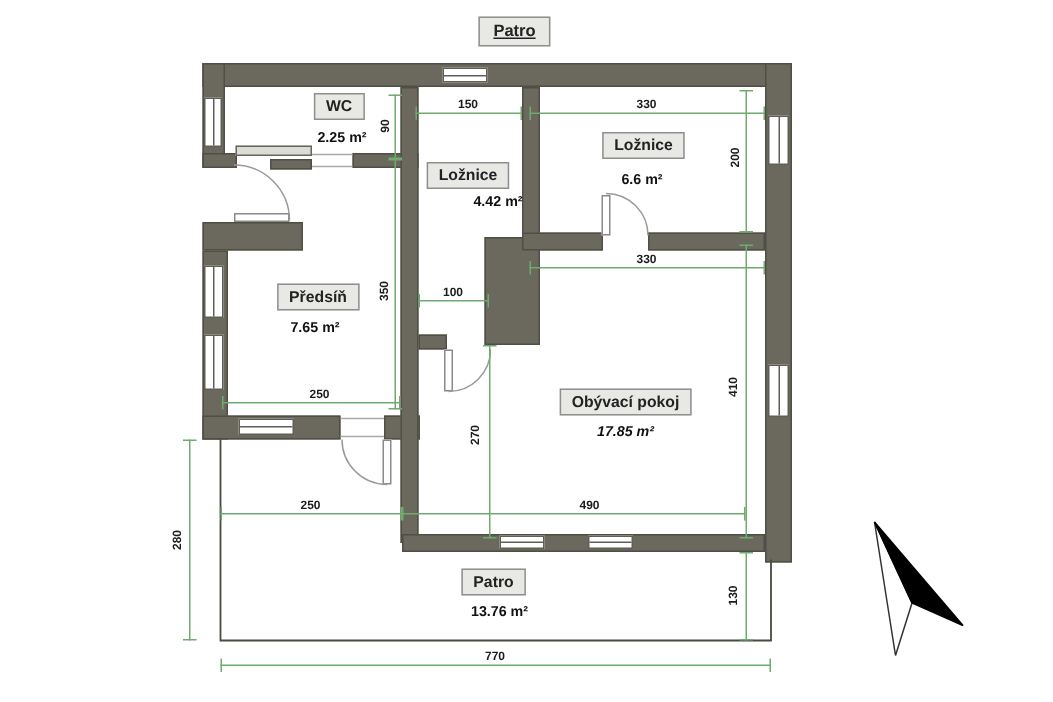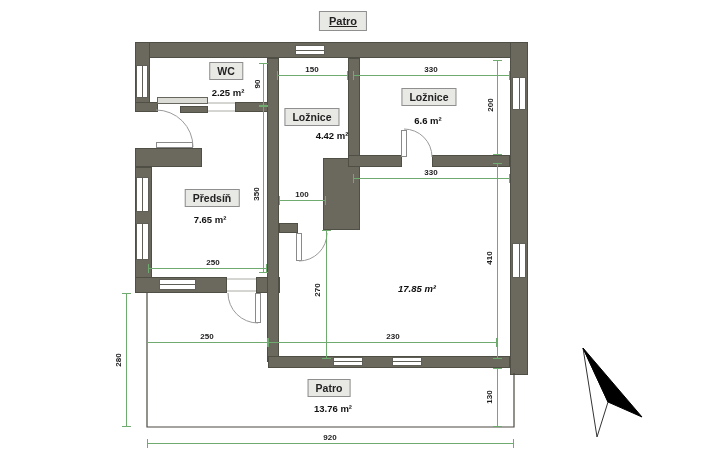--- a/index.html
+++ b/index.html
@@ -99,22 +99,22 @@
   <div class="dimv" style="left:326px;top:230px;height:129px;"></div>
   <div class="dimv" style="left:126px;top:293px;height:134px;"></div>
   <div class="dimv" style="left:497px;top:368px;height:59px;"></div>
 
   <div class="dimlabel" style="left:312px;top:74px;">150</div>
   <div class="dimlabel" style="left:431px;top:74px;">330</div>
   <div class="dimlabel" style="left:302px;top:199px;">100</div>
   <div class="dimlabel" style="left:431px;top:177px;">330</div>
   <div class="dimlabel" style="left:213px;top:267px;">250</div>
   <div class="dimlabel" style="left:207px;top:341px;">250</div>
-  <div class="dimlabel" style="left:393px;top:341px;">230</div>
-  <div class="dimlabel" style="left:330px;top:442px;">920</div>
+  <div class="dimlabel" style="left:393px;top:341px;">490</div>
+  <div class="dimlabel" style="left:330px;top:442px;">770</div>
   <div class="dimlabel rot" style="left:257px;top:84px;">90</div>
   <div class="dimlabel rot" style="left:256px;top:194px;">350</div>
   <div class="dimlabel rot" style="left:490px;top:105px;">200</div>
   <div class="dimlabel rot" style="left:489px;top:258px;">410</div>
   <div class="dimlabel rot" style="left:317px;top:290px;">270</div>
   <div class="dimlabel rot" style="left:118px;top:360px;">280</div>
   <div class="dimlabel rot" style="left:489px;top:397px;">130</div>
 
   <div class="roombox patro" style="left:343px;top:21px;">Patro</div>
 
@@ -123,18 +123,19 @@
 
   <div class="roombox" style="left:312px;top:117px;">Ložnice</div>
   <div class="area" style="left:332px;top:135px;">4.42 m²</div>
 
   <div class="roombox" style="left:429px;top:97px;">Ložnice</div>
   <div class="area" style="left:428px;top:120px;">6.6 m²</div>
 
   <div class="roombox" style="left:212px;top:198px;">Předsíň</div>
   <div class="area" style="left:210px;top:219px;">7.65 m²</div>
 
+  <div class="roombox" style="left:417px;top:268px;">Obývací pokoj</div>
   <div class="area" style="left:417px;top:288px;font-style:italic;">17.85 m²</div>
 
   <div class="roombox" style="left:329px;top:388px;">Patro</div>
   <div class="area" style="left:333px;top:408px;">13.76 m²</div>
 
 </div>
 
 </body></html>

